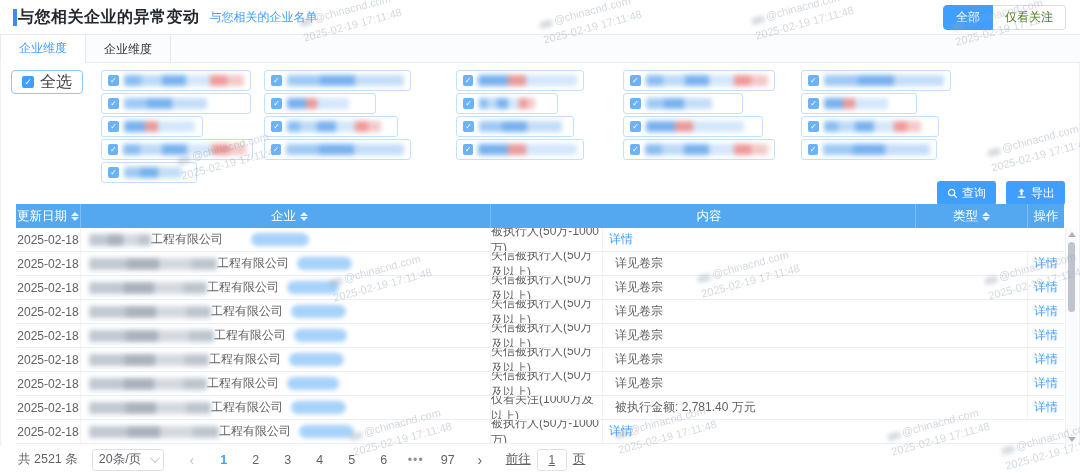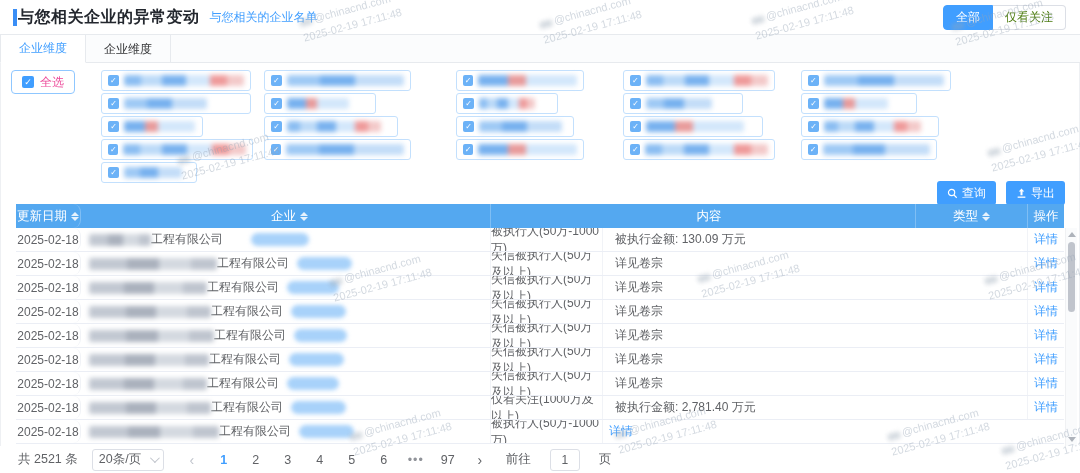--- a/index.html
+++ b/index.html
@@ -18,42 +18,42 @@
 
   
   .tabbar { position:absolute; left:0; top:34px; width:1080px; height:29px; background:#fbfcfd; border-top:1px solid #e7eaee; border-bottom:1px solid #e7eaee; display:flex; }
   .tab { height:28px; padding:0 18px; font-size:12px; display:flex; align-items:center; cursor:pointer; color:#303133; border-right:1px solid #e7eaee; }
   .tab.active { background:#fff; color:#409eff; border-bottom:1px solid #fff; margin-bottom:-1px; border-left:1px solid #e7eaee; }
 
   
   .content { position:absolute; left:0; top:63px; width:1080px; height:383px; background:#fff; border-left:1px solid #eef0f3; border-right:1px solid #eef0f3; }
 
   .select-all { position:absolute; left:10px; top:7px; height:24px; padding:0 10px; border:1px solid #8fc7ff; border-radius:4px; background:#fff; display:flex; align-items:center; gap:6px; cursor:pointer; }
-  .select-all span { font-size:12px; color:#ec4899;font-family:Liberation Serif, serif; }
+  .select-all span { font-size:16px; color:#404040;font-family:Liberation Serif, serif; }
   .cbx { width:12px; height:12px; border-radius:2px; background:#409eff; color:#fff; font-size:9px; line-height:12px; text-align:center; }
 
   .chip-col { position:absolute; top:0; }
   .chip { position:absolute; height:21px; border:1px solid #c3e0fd; border-radius:3px; background:#fff; display:flex; align-items:center; padding:0 6px; gap:5px; cursor:pointer; }
   .chip .cbx { width:11px; height:11px; font-size:8px; line-height:11px; background:#6cb2f7; }
   .blurline { height:11px; border-radius:2px; filter:blur(2.5px); }
   .bz-a { background:linear-gradient(90deg,#8abdf2 0 14%,#bcdaf8 14% 32%,#79b2ef 32% 52%,#d3e7fb 52% 72%,#ef9a9a 72% 86%,#f3c9c9 86% 100%); }
   .bz-b { background:linear-gradient(90deg,#9ec9f5 0 28%,#77b1ef 28% 58%,#c3ddf8 58% 100%); }
   .bz-c { background:linear-gradient(90deg,#77b1ef 0 30%,#e89b9b 30% 48%,#d3e7fb 48% 100%); }
 
   .action-row { position:absolute; right:14px; top:118px; display:flex; gap:10px; }
   .btn-blue { height:24px; padding:0 10px; background:#409eff; border:none; border-radius:3px; color:#fff; font-size:12px; display:flex; align-items:center; gap:4px; cursor:pointer; font-family:inherit; }
 
   
   .grid { position:absolute; left:15px; top:141px; width:1048px; }
   .t-header { display:flex; background:#54a8f0; color:#fff; height:24px; font-size:12.5px; }
   .t-header .cell { display:flex; align-items:center; justify-content:center; gap:4px; border-right:1px solid rgba(255,255,255,.25); cursor:default; }
   .t-header .cell.sortable { cursor:pointer; }
   .t-row { display:flex; height:24px; border-bottom:1px solid #ebeef5; font-size:12px; color:#606266; background:#fff; }
   .t-row .cell { display:flex; align-items:center; border-right:1px solid #f1f3f7; overflow:hidden; }
-  .c1 { width:65px; justify-content:center;border-radius:8px; }
+  .c1 { width:65px; justify-content:center; }
   .c2 { width:410px; padding-left:8px; }
   .c3 { width:112px; justify-content:center; }
   .c4 { width:425px; padding-left:12px; }
   .c5 { width:36px; justify-content:center; border-right:none !important; }
   .detail-link { color:#409eff; cursor:pointer; }
   .co-blur { height:12px; border-radius:2px; filter:blur(2.5px); background:linear-gradient(90deg,#c2c8d2 0 30%,#aab1bd 30% 55%,#d4d9e0 55% 80%,#bfc5cf 80% 100%); }
   .co-tag { height:13px; border-radius:7px; filter:blur(2px); background:#a8d2fa; }
   .co-name { white-space:nowrap; color:#606266; }
 
   .carets { display:inline-flex; flex-direction:column; gap:1px; }
@@ -72,21 +72,21 @@
   .pager { position:absolute; left:0; top:446px; width:1080px; height:27px; background:#fff; display:flex; align-items:center; font-size:12.5px; color:#606266; }
   .total { margin-left:18px; }
   .psize { margin-left:14px; width:72px; height:22px; border:1px solid #dcdfe6; border-radius:3px; display:flex; align-items:center; justify-content:space-between; padding:0 6px; cursor:pointer; background:#fff; }
   .psize .chev { width:7px; height:7px; border-right:1px solid #c0c4cc; border-bottom:1px solid #c0c4cc; transform:rotate(45deg) translateY(-2px); }
   .pages { display:flex; align-items:center; margin-left:12px; }
   .pg { min-width:26px; height:22px; display:flex; align-items:center; justify-content:center; cursor:pointer; margin:0 3px; }
   .pg.active { color:#409eff; font-weight:bold; }
   .pg.nav-prev { color:#c0c4cc; font-size:14px; }
   .pg.nav-next { color:#606266; font-size:14px; }
   .pg.dots { letter-spacing:1px; color:#909399; }
-  .goto { display:flex; align-items:center; gap:19px; margin-left:10px; }
+  .goto { display:flex; align-items:center; gap:6px; margin-left:10px;text-decoration:underline; }
   .goto input { width:30px; height:22px; border:1px solid #dcdfe6; border-radius:3px; text-align:center; font-size:12px; color:#606266; font-family:inherit; }
 
   
   .wm { position:absolute; transform:rotate(-15deg); font-size:11px; line-height:1.45; color:rgba(150,164,180,.42); white-space:nowrap; pointer-events:none; z-index:50; }
   .wm .blob { display:inline-block; width:13px; height:7px; background:rgba(150,164,180,.4); filter:blur(2px); border-radius:2px; margin-right:2px; vertical-align:middle; }
 </style>
 </head>
 <body>
 
 <div class="top-header">
@@ -257,21 +257,20 @@
       </div>
     <div id="t-body">
         <div class="t-row">
           <div class="cell c1">2025-02-18</div>
           <div class="cell c2">
             <span class="co-blur" style="width: 62px;"></span>
             <span class="co-name">工程有限公司</span>
             <span class="co-tag" style="width: 58px; margin-left: 28px;"></span>
           </div>
           <div class="cell c3">被执行人(50万-1000万)</div>
-          <div class="cell c4">被执行金额: 130.09 万元</div>
           <div class="cell c5">
             <a class="detail-link">详情</a>
           </div>
         </div>
         <div class="t-row">
           <div class="cell c1">2025-02-18</div>
           <div class="cell c2">
             <span class="co-blur" style="width: 128px;"></span>
             <span class="co-name">工程有限公司</span>
             <span class="co-tag" style="width: 55px; margin-left: 8px;"></span>

